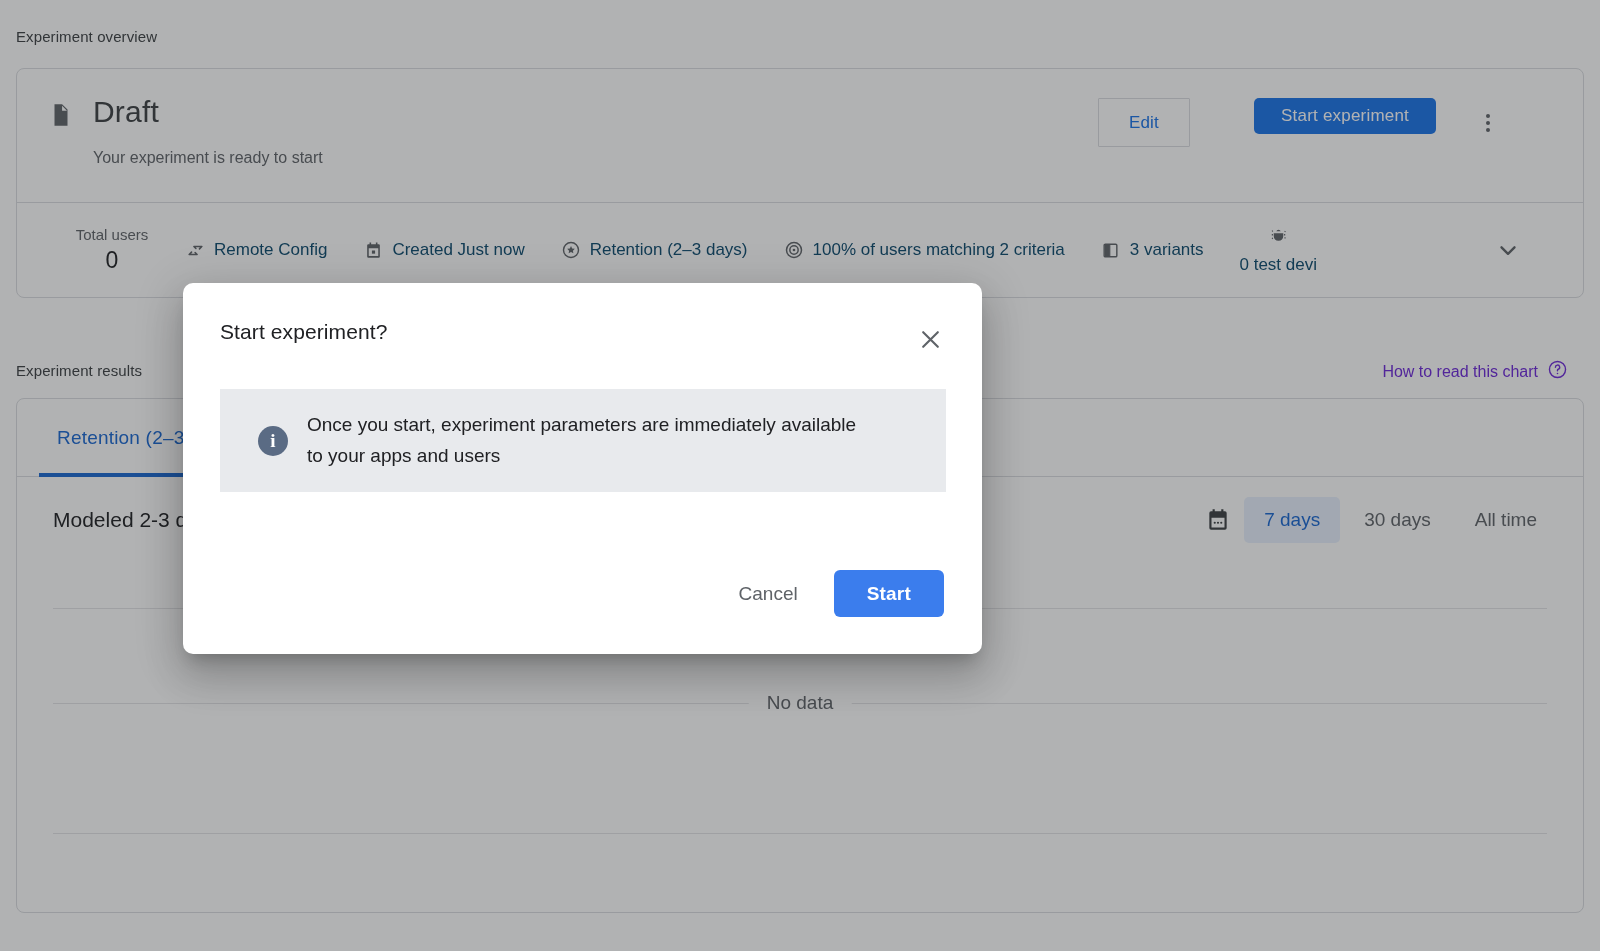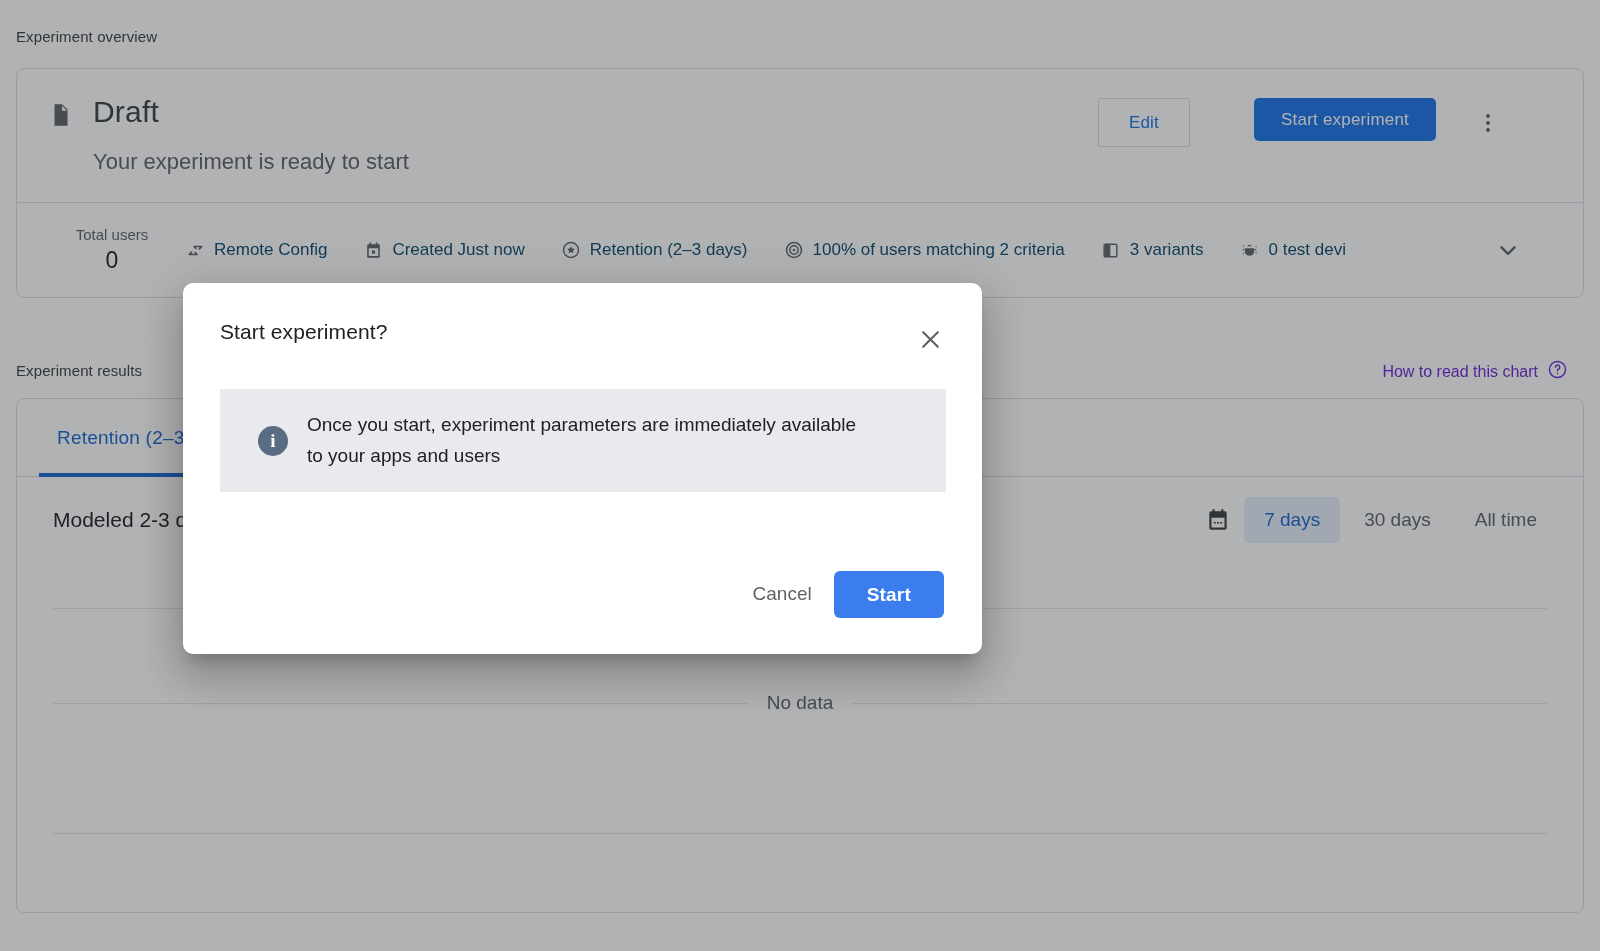--- a/index.html
+++ b/index.html
@@ -67,21 +67,21 @@
     font-size: 30px;
     font-weight: 400;
     color: #3c4043;
     letter-spacing: .2px;
   }
 
   #draft-sub {
     position: absolute;
     left: 76px;
     top: 80px;
-    font-size: 22px;
+    font-size: 16px;
     color: #5f6368;
   }
 
   #edit-button {
     position: absolute;
     right: 393px;
     top: 29px;
     height: 49px;
     padding: 0 30px;
     background: transparent;
@@ -92,21 +92,21 @@
     font-weight: 500;
     font-family: "Liberation Sans", sans-serif;
     cursor: pointer;
     letter-spacing: .2px;
   }
 
   #start-experiment-button {
     position: absolute;
     right: 147px;
     top: 29px;
-    height: 43px;
+    height: 36px;
     padding: 0 27px;
     background: #1a73e8;
     border: none;
     border-radius: 5px;
     color: #ffffff;
     font-size: 17px;
     font-weight: 500;
     font-family: "Liberation Sans", sans-serif;
     cursor: pointer;
     letter-spacing: .2px;
@@ -182,20 +182,21 @@
   .meta-chip .glyph {
     display: inline-flex;
     width: 20px; height: 20px;
     align-items: center;
     justify-content: center;
     color: #5f6368;
     flex: 0 0 20px;
   }
   .meta-chip.truncated {
     overflow: hidden;
+    flex-direction: column;
   }
 
   #meta-expand {
     position: absolute;
     right: 58px;
     top: 50%;
     transform: translateY(-50%);
     width: 34px; height: 34px;
     border: none;
     background: transparent;
@@ -422,21 +423,22 @@
     color: #202124;
     font-weight: 500;
     max-width: 560px;
   }
 
   #dialog-actions {
     position: absolute;
     right: 38px;
     bottom: 36px;
     display: flex;
-    align-items: flex-end;
+    align-items: flex-start;
+    gap: 14px;
   }
 
   #cancel-button {
     height: 48px;
     padding: 0 22px;
     border: none;
     background: transparent;
     color: #5f6368;
     font-size: 19px;
     font-family: "Liberation Sans", sans-serif;

